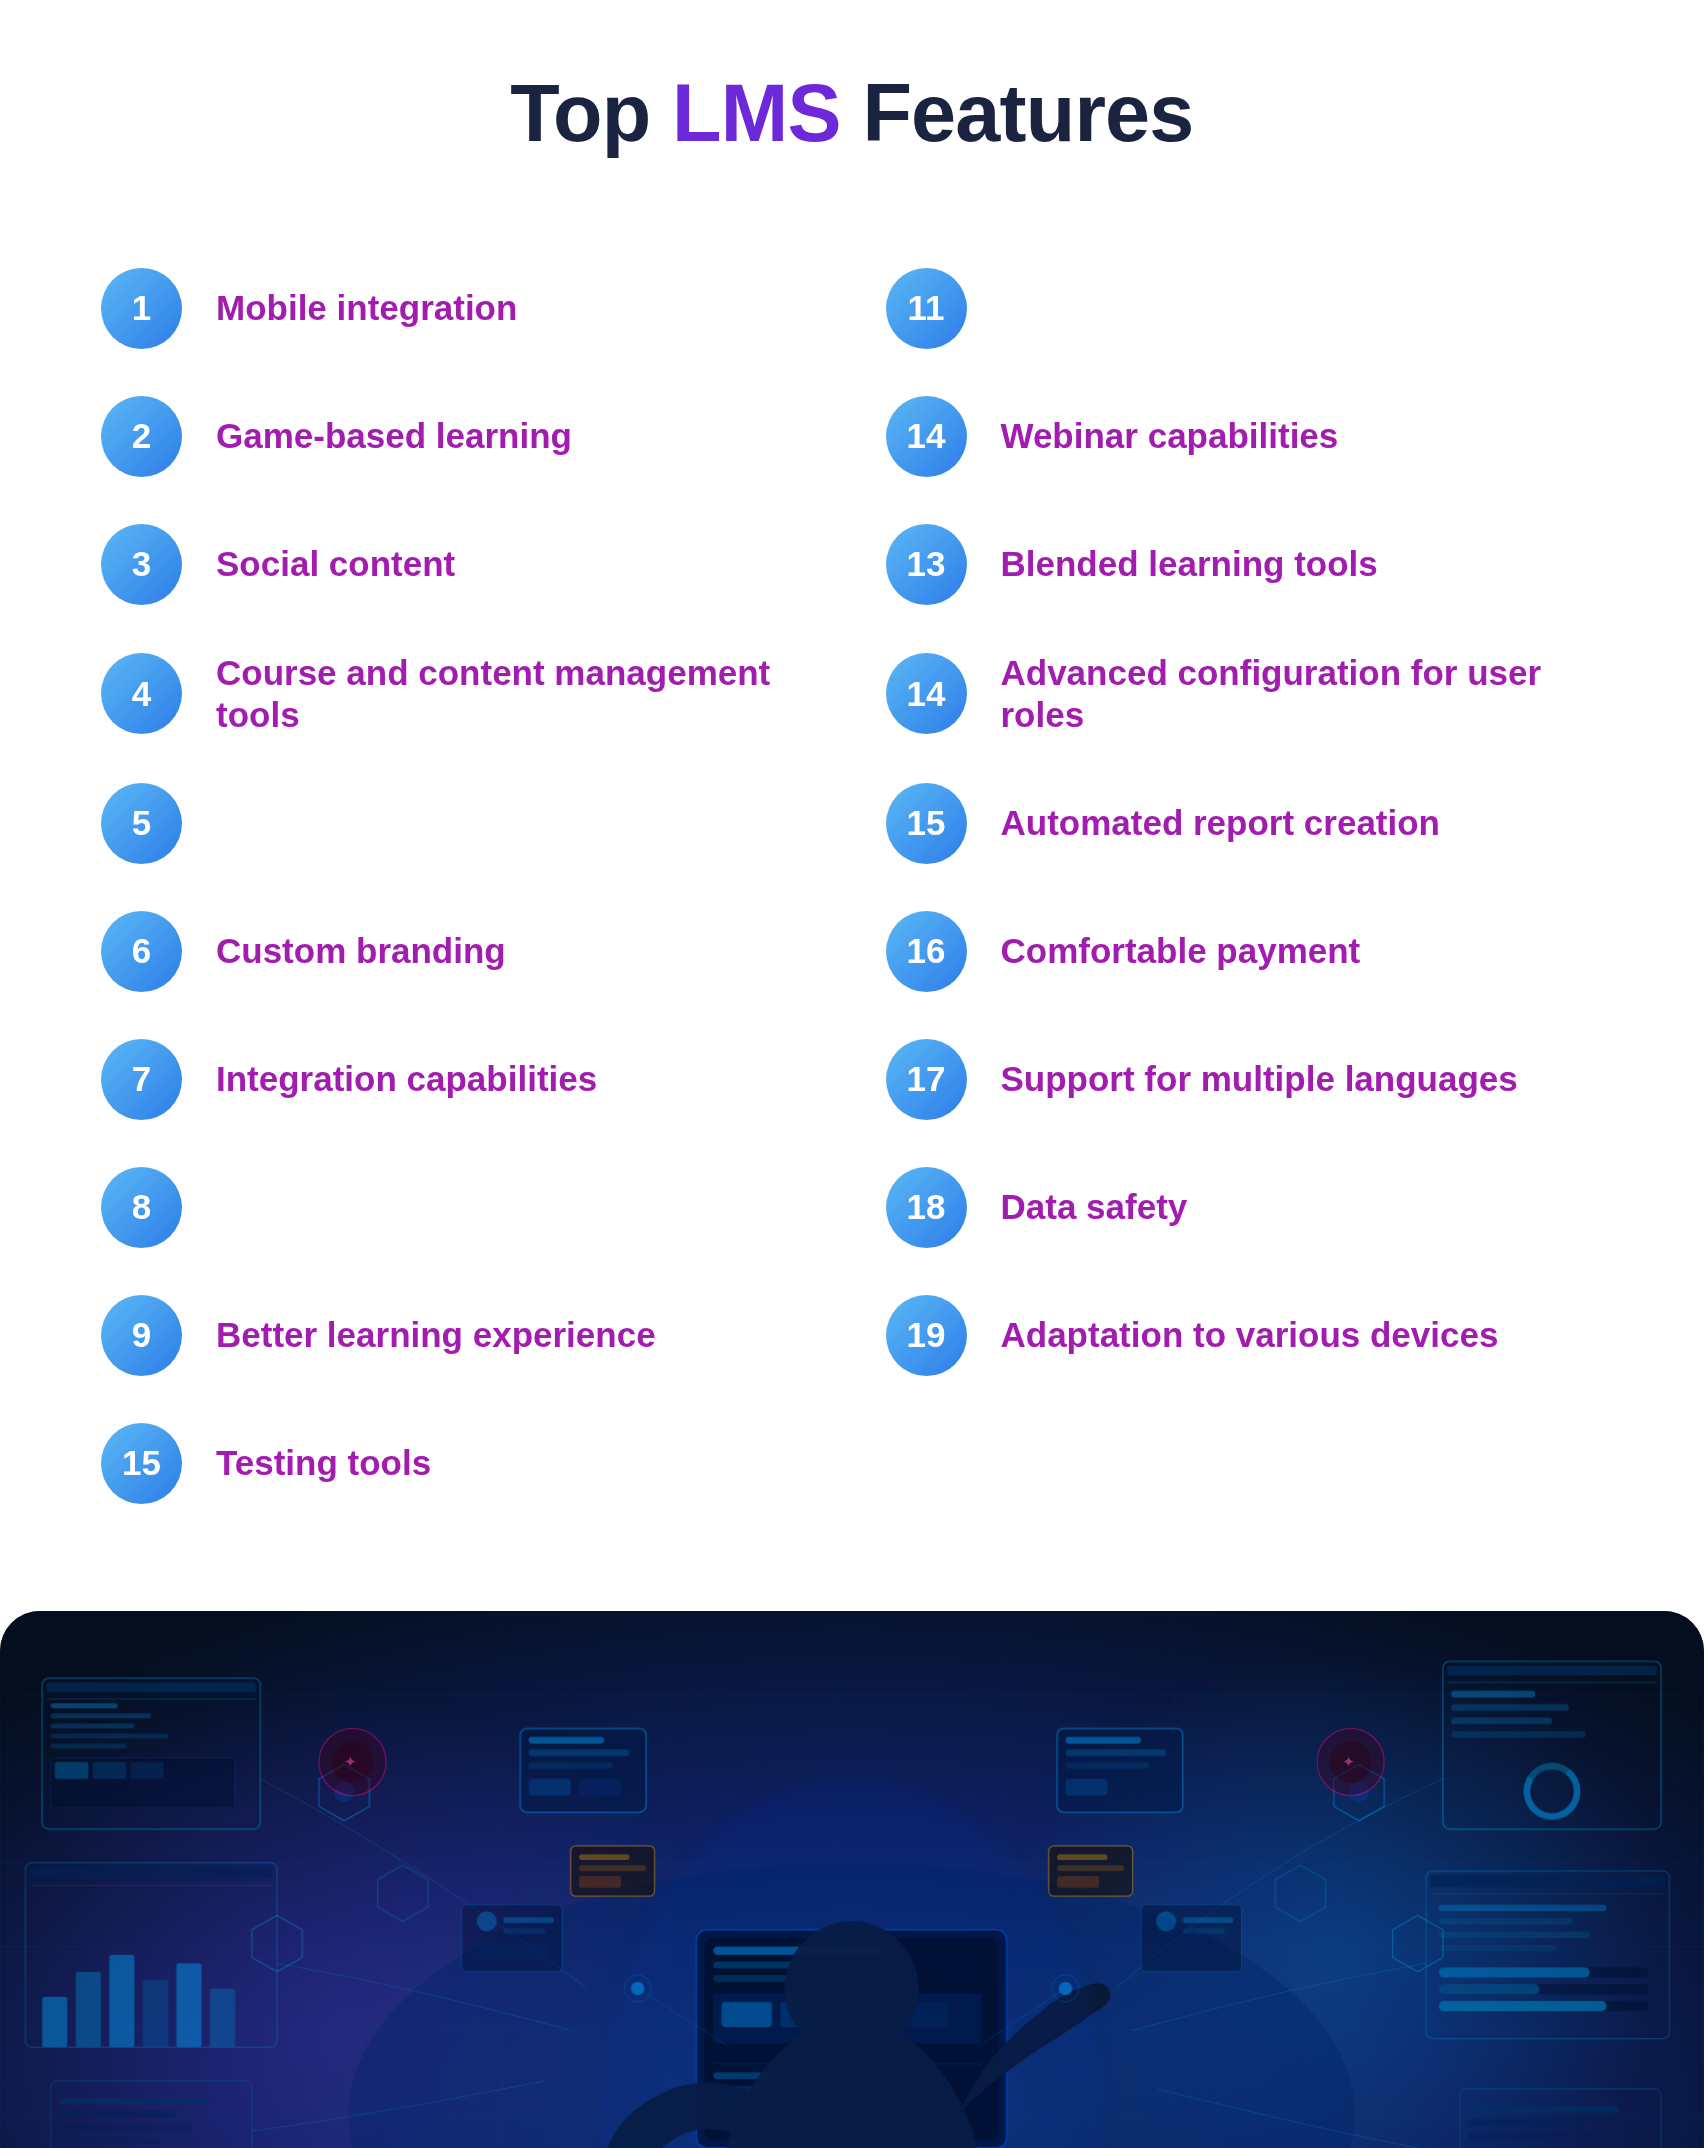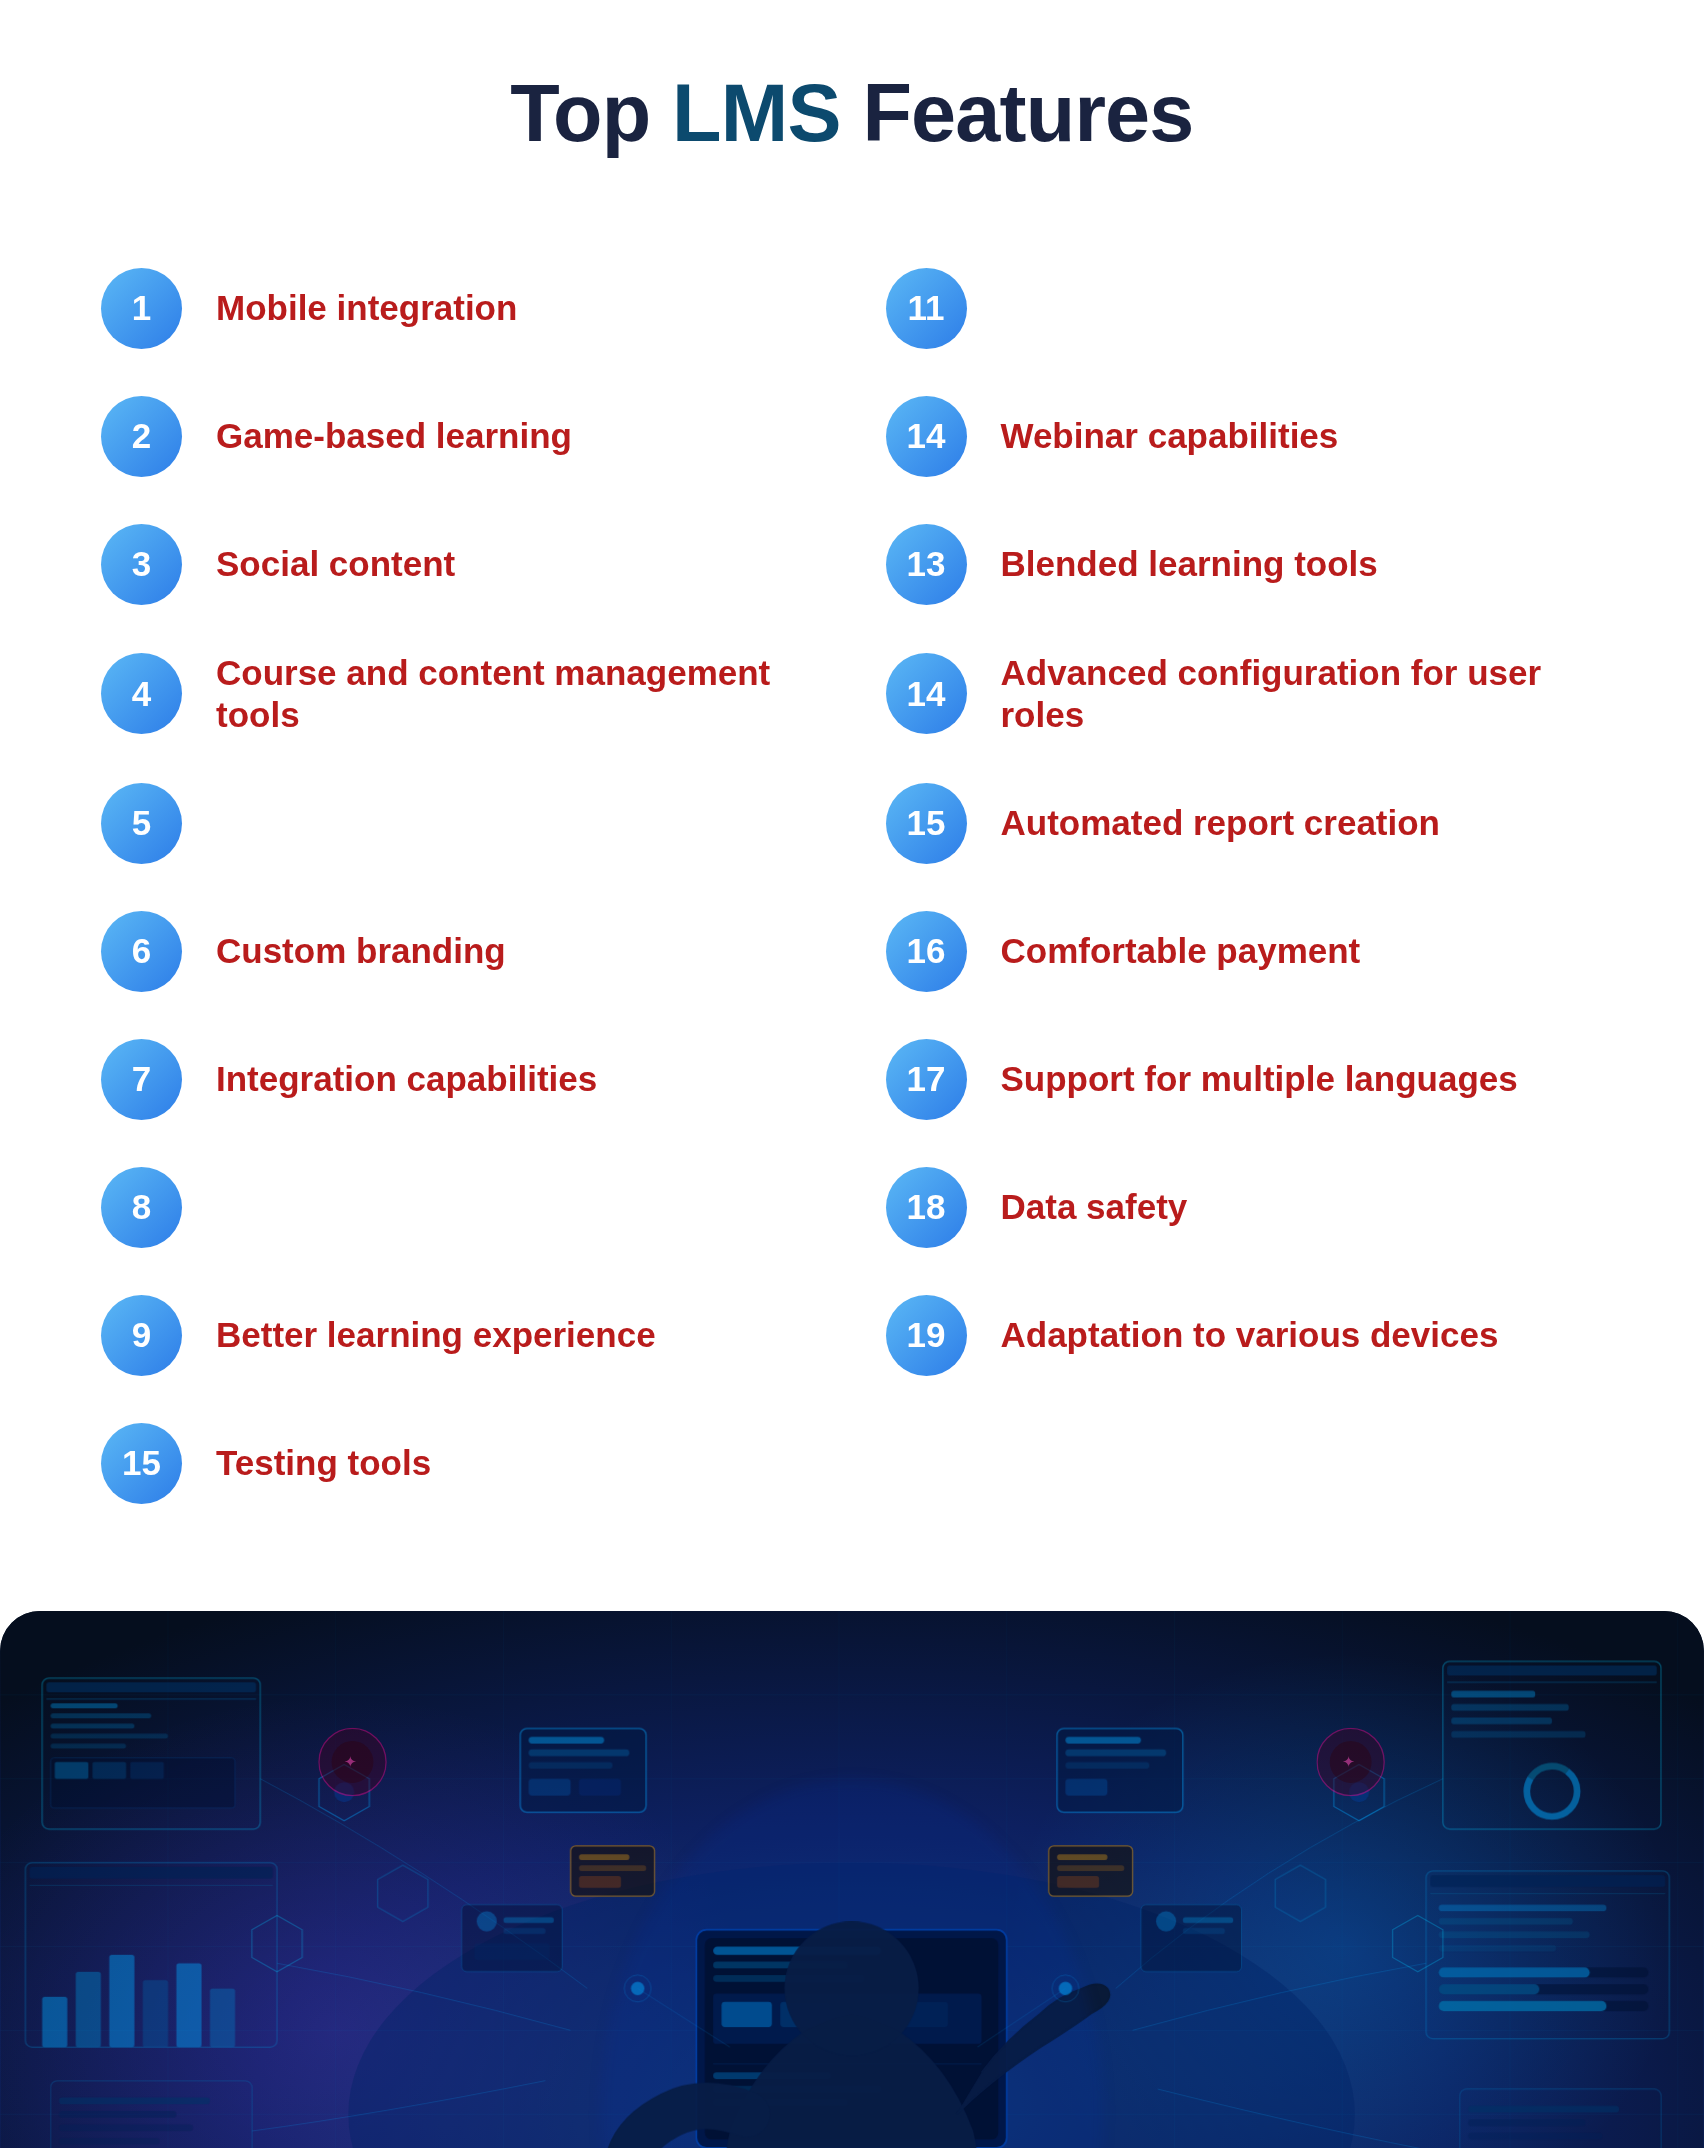--- a/index.html
+++ b/index.html
@@ -20,21 +20,21 @@
       text-align: center;
       padding: 67px 34px 50px;
     }
     .header-title {
       font-size: 81px;
       font-weight: 900;
       color: #1a2340;
       letter-spacing: -0.8px;
     }
     .header-title .highlight {
-      color: #0c4a6e;
+      color: #6d28d9;
     }
 
     
     .features-section {
       padding: 34px 101px 67px;
     }
     .features-grid {
       display: grid;
       grid-template-columns: 1fr 1fr;
       column-gap: 67px;
@@ -56,21 +56,21 @@
       align-items: center;
       justify-content: center;
       flex-shrink: 0;
       color: #ffffff;
       font-size: 35px;
       font-weight: 800;
     }
     .feature-label {
       font-size: 35px;
       font-weight: 700;
-      color: #b91c1c;
+      color: #a21caf;
       line-height: 1.2;
     }
 
     
     .image-section {
       width: 100%;
       height: 822px;
       background: linear-gradient(
         180deg,
         #0a1628 0%,

